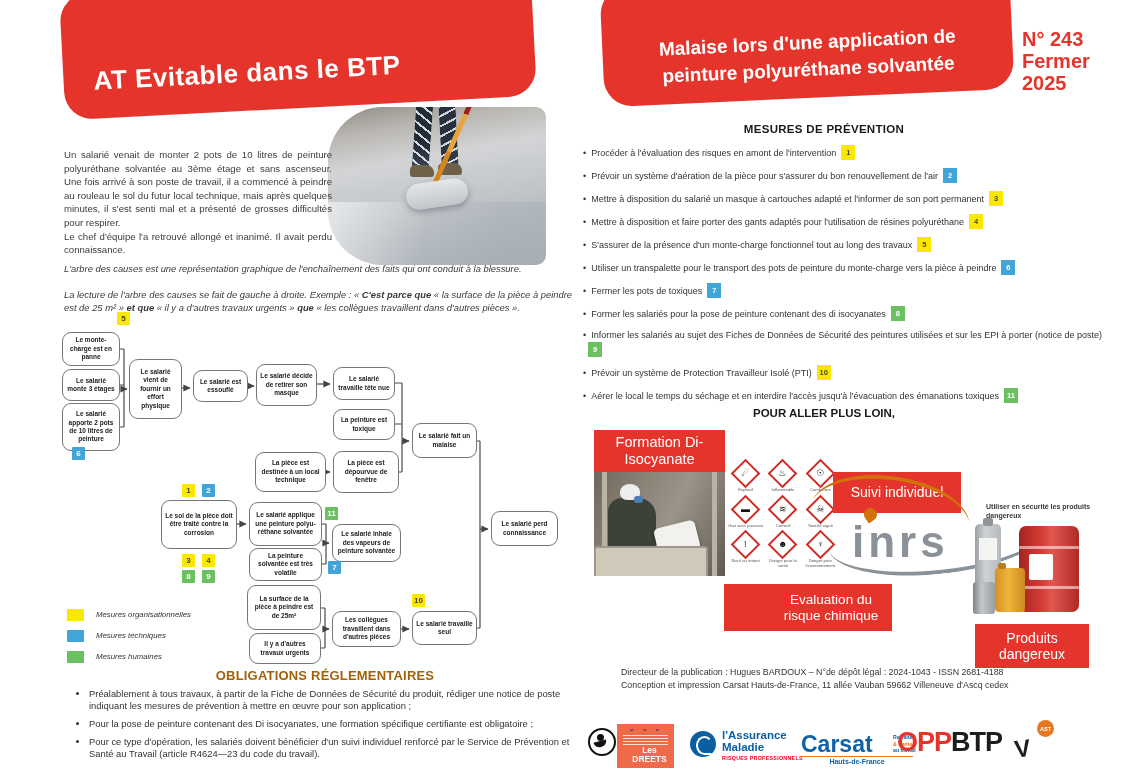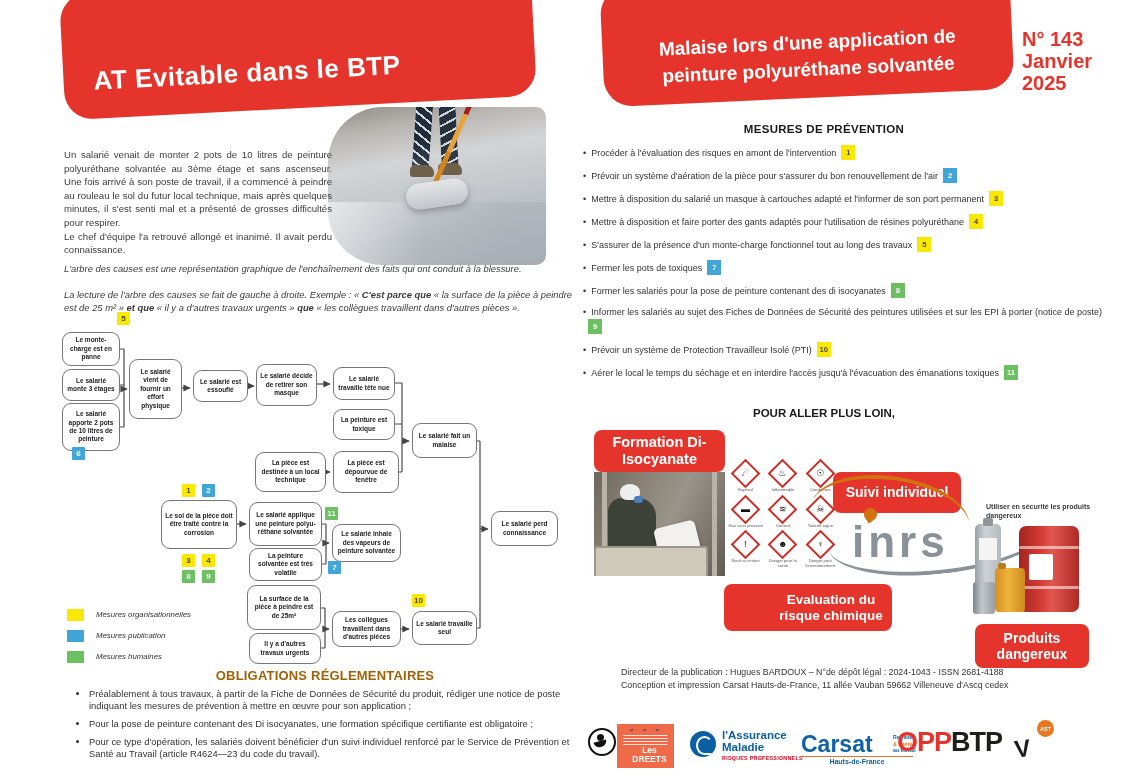--- a/index.html
+++ b/index.html
@@ -54,22 +54,22 @@
   #oblig h3{margin:0 0 5px 0;text-align:center;font-size:13px;font-weight:800;color:#a16207;letter-spacing:.2px;}
   #oblig ul{margin:0;padding-left:14px;}
   #oblig li{font-size:9.4px;line-height:1.3;margin-bottom:5.5px;color:#333;}
   
   #prev-title{left:583px;top:123px;width:482px;text-align:center;font-size:11.5px;font-weight:800;color:#1a1a1a;letter-spacing:.3px;}
   #prev-list{left:583px;top:145px;width:532px;margin:0;padding:0;list-style:none;}
   #prev-list li{font-size:9px;line-height:13px;margin-bottom:8px;color:#333;}
   #prev-list li::before{content:"•";margin-right:5px;color:#333;}
   .mbadge{display:inline-block;min-width:10px;padding:1px 2px;margin-left:5px;font-size:7.5px;font-weight:bold;text-align:center;vertical-align:1px;}
   #further-title{left:583px;top:407px;width:482px;text-align:center;font-size:11.5px;font-weight:800;color:#1a1a1a;}
-  .redlabel{position:absolute;background:var(--red);color:#fff;font-weight:bold;text-align:center;
-            display:flex;align-items:center;justify-content:center;line-height:1.15;border-radius:8px;}
+  .redlabel{position:absolute;background:var(--red);color:#fff;font-weight:normal;text-align:center;
+            display:flex;align-items:center;justify-content:center;line-height:1.15;}
   #lab-formation{left:594px;top:430px;width:131px;height:42px;font-size:14.5px;}
   #lab-suivi{left:833px;top:472px;width:128px;height:41px;font-size:14px;}
   #lab-eval{left:724px;top:584px;width:122px;height:47px;font-size:13.5px;padding-left:46px;}
   #lab-produits{left:975px;top:624px;width:114px;height:44px;font-size:14px;}
   
   #photo-worker{left:594px;top:472px;width:131px;height:104px;overflow:hidden;
       background:linear-gradient(115deg,#6e675e 0%,#8a8275 30%,#9a948a 55%,#7c766d 80%,#5f5a52 100%);}
   #photo-worker .bar{position:absolute;background:#b9b2a6;width:5px;height:104px;}
   #pw-body{position:absolute;left:14px;top:26px;width:48px;height:72px;background:#3d4238;border-radius:14px 18px 0 0;}
   #pw-helmet{position:absolute;left:26px;top:12px;width:20px;height:16px;background:#eee;border-radius:50% 50% 40% 40%;}
@@ -137,22 +137,22 @@
     <div class="btxt">AT Evitable dans le BTP</div>
   </div>
 
   <div class="banner" id="banner-right">
     <div class="btxt">
       <span>Malaise lors d'une application de</span><br>
       <span>peinture polyuréthane solvantée</span>
     </div>
   </div>
   <div class="abs" id="issue">
-    <div>N° 143</div>
-    <div>Janvier</div>
+    <div>N° 243</div>
+    <div>Fermer</div>
     <div>2025</div>
   </div>
 
   <div class="abs" id="photo-floor">
     <div id="sheen"></div>
     <div class="leg" id="leg1"></div>
     <div class="leg" id="leg2"></div>
     <div class="boot" id="boot1"></div>
     <div class="boot" id="boot2"></div>
     <div id="pole"></div>
@@ -225,21 +225,21 @@
       <div class="fbadge yellow" style="left: 412px; top: 594px;">10</div>
     </div>
 
   <div class="abs" id="legend">
       <div class="lrow">
         <span class="lg yellow"></span>
         <span class="llab">Mesures organisationnelles</span>
       </div>
       <div class="lrow">
         <span class="lg blue"></span>
-        <span class="llab">Mesures publication</span>
+        <span class="llab">Mesures techniques</span>
       </div>
       <div class="lrow">
         <span class="lg green"></span>
         <span class="llab">Mesures humaines</span>
       </div>
     </div>
 
   <div class="abs" id="oblig">
     <h3>OBLIGATIONS RÉGLEMENTAIRES</h3>
     <ul>
@@ -249,20 +249,21 @@
       </ul>
   </div>
 
   <div class="abs" id="prev-title">MESURES DE PRÉVENTION</div>
   <ul class="abs" id="prev-list">
       <li><span>Procéder à l'évaluation des risques en amont de l'intervention</span><span class="mbadge yellow">1</span></li>
       <li><span>Prévoir un système d'aération de la pièce pour s'assurer du bon renouvellement de l'air</span><span class="mbadge blue">2</span></li>
       <li><span>Mettre à disposition du salarié un masque à cartouches adapté et l'informer de son port permanent</span><span class="mbadge yellow">3</span></li>
       <li><span>Mettre à disposition et faire porter des gants adaptés pour l'utilisation de résines polyuréthane</span><span class="mbadge yellow">4</span></li>
       <li><span>S'assurer de la présence d'un monte-charge fonctionnel tout au long des travaux</span><span class="mbadge yellow">5</span></li>
+      <li><span>Utiliser un transpalette pour le transport des pots de peinture du monte-charge vers la pièce à peindre</span><span class="mbadge blue">6</span></li>
       <li><span>Fermer les pots de toxiques</span><span class="mbadge blue">7</span></li>
       <li><span>Former les salariés pour la pose de peinture contenant des di isocyanates</span><span class="mbadge green">8</span></li>
       <li><span>Informer les salariés au sujet des Fiches de Données de Sécurité des peintures utilisées et sur les EPI à porter (notice de poste)</span><span class="mbadge green">9</span></li>
       <li><span>Prévoir un système de Protection Travailleur Isolé (PTI)</span><span class="mbadge yellow">10</span></li>
       <li><span>Aérer le local le temps du séchage et en interdire l'accès jusqu'à l'évacuation des émanations toxiques</span><span class="mbadge green">11</span></li>
     </ul>
 
   <div class="abs" id="further-title">POUR ALLER PLUS LOIN,</div>
 
   <div class="redlabel" id="lab-formation">Formation Di-Isocyanate</div>

